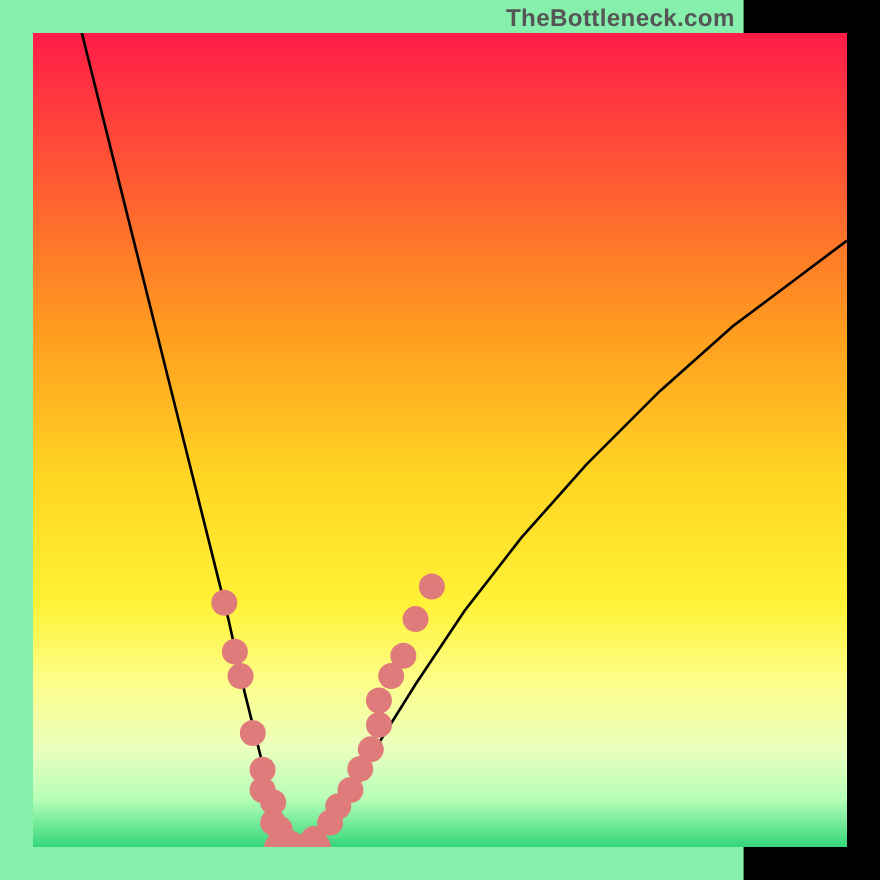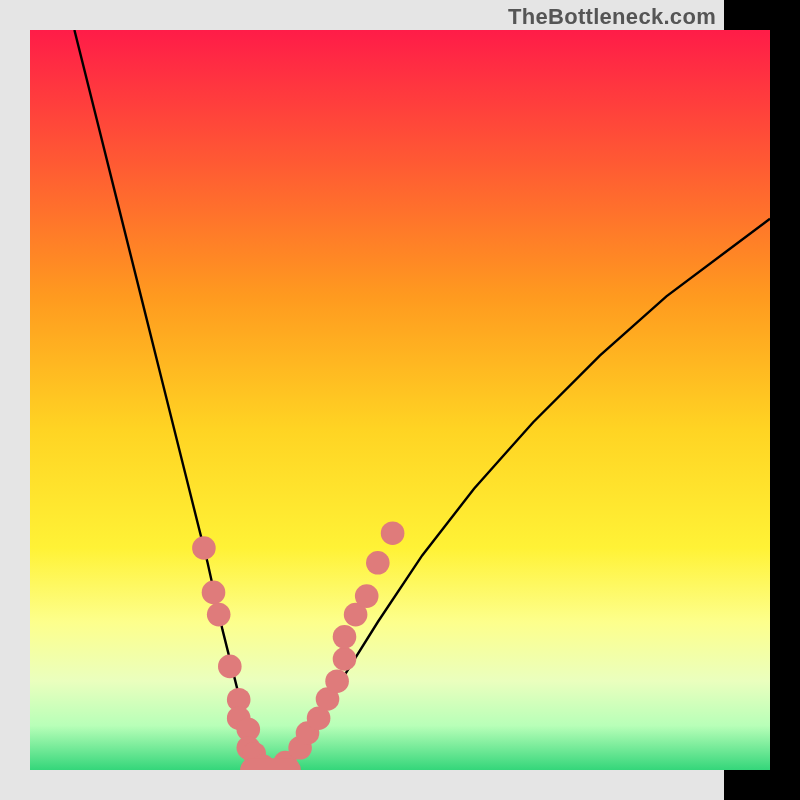--- a/index.html
+++ b/index.html
@@ -6,23 +6,22 @@
     margin: 0;
     padding: 0;
     width: 800px;
     height: 800px;
     background: #000;
     overflow: hidden;
   }
   .outer {
     width: 676px;
     height: 800px;
-    background: #e5e5e5;
+    background: #86efac;
     position: relative;
-    padding-left: 48px;
   }
   .plot {
     position: absolute;
     left: 30px;
     top: 30px;
     width: 740px;
     height: 740px;
     background: linear-gradient(to bottom,
       #ff1c48 0%,
       #ff5a33 18%,

